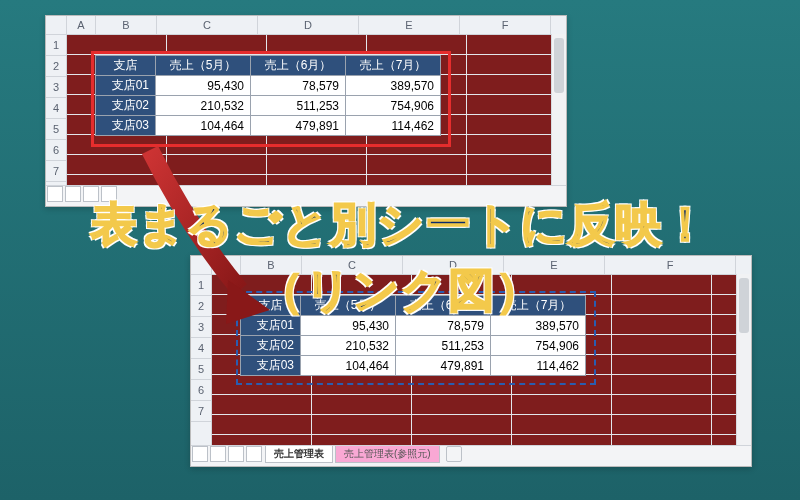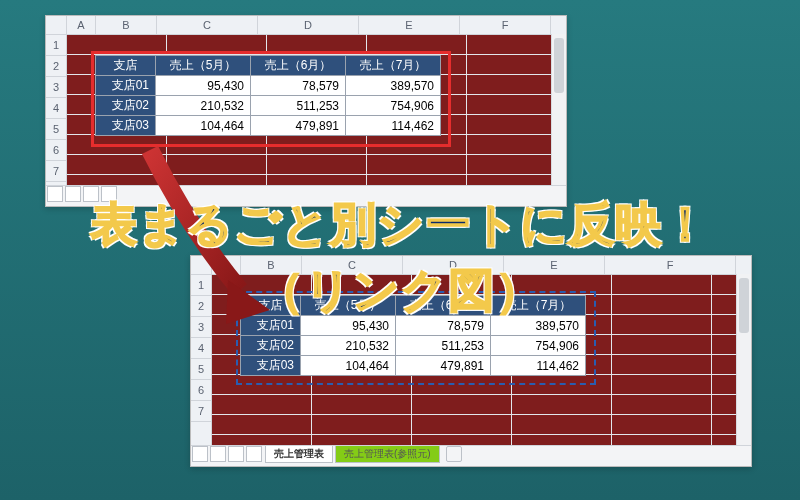--- a/index.html
+++ b/index.html
@@ -48,21 +48,21 @@
 
 .marquee{position:absolute;border:2px dashed #2a5db0;pointer-events:none}
 
 
 .vscroll{position:absolute;top:18px;bottom:20px;right:0;width:14px;background:#f1f2f4;border-left:1px solid #d8dbe0}
 .vscroll .thumb{position:absolute;left:2px;right:2px;top:4px;height:55px;background:#cfd3d8;border-radius:3px}
 
 
 .tabstrip{position:absolute;left:0;right:0;bottom:0;height:20px;background:#f3f4f6;border-top:1px solid #d0d4da;display:flex;align-items:flex-start;font-size:10px;color:#555}
 .tabstrip .navbtn{width:14px;height:14px;border:1px solid #bcc1c8;margin:0 1px;display:inline-block;background:#fff}
-.tabstrip .tab{border:1px solid #bcc1c8;border-top:none;background:#84cc16;padding:1px 8px;margin-left:2px}
+.tabstrip .tab{border:1px solid #bcc1c8;border-top:none;background:#f9a8d4;padding:1px 8px;margin-left:2px}
 .tabstrip .tab.active{background:#fff;color:#333;font-weight:bold}
 .tabstrip .add{width:14px;height:14px;margin-left:6px;border:1px solid #bcc1c8;border-radius:2px}
 
 
 .headline{
   position:absolute;left:0;right:0;text-align:center;
   font-weight:900;font-size:46px;line-height:1.15;
   color:#0b2a6b;
   -webkit-text-stroke:2px #f3c94b;
   letter-spacing:1px;

